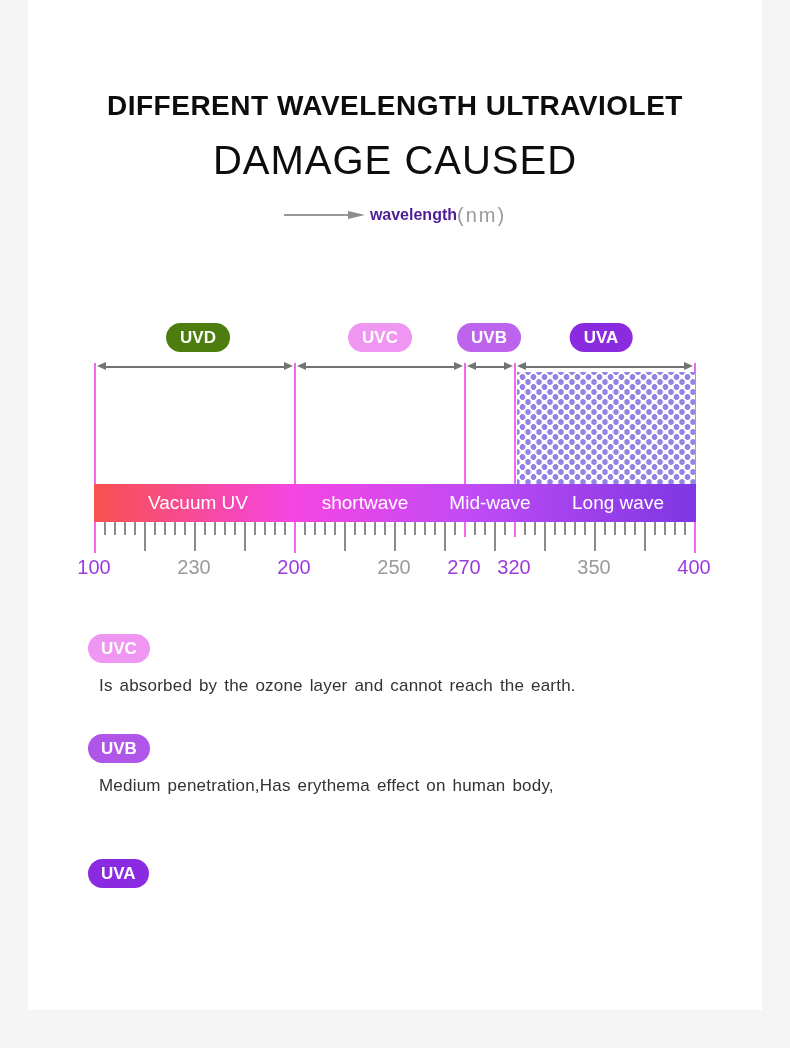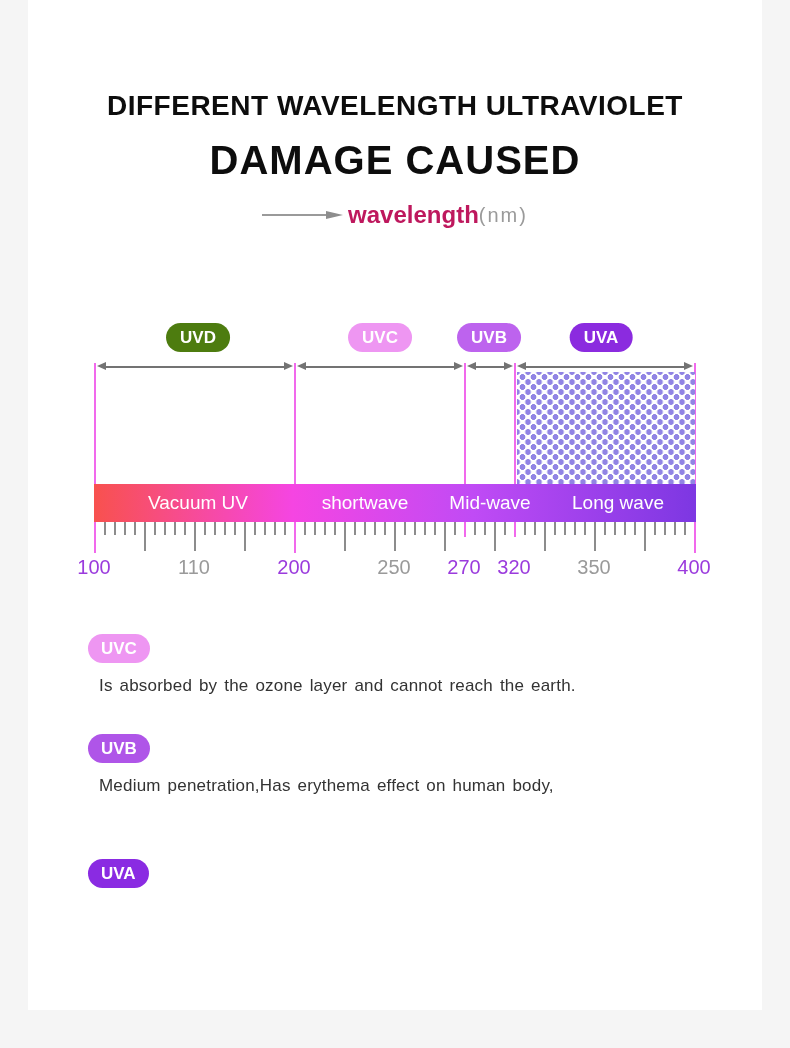--- a/index.html
+++ b/index.html
@@ -10,28 +10,28 @@
     overflow:hidden;
   }
   .card{
     position:absolute;left:28px;top:0;width:734px;height:1010px;
     background:#ffffff;
   }
   
   .t1{position:absolute;top:90px;left:0;right:0;text-align:center;
       font-size:28px;font-weight:bold;color:#0d0d0d;letter-spacing:.5px;}
   .t2{position:absolute;top:138px;left:0;right:0;text-align:center;
-      font-size:40px;font-weight:bold;color:#0d0d0d;letter-spacing:1px;}
+      font-size:40px;font-weight:normal;color:#0d0d0d;letter-spacing:1px;}
   
   .wl-row{position:absolute;top:202px;left:0;right:0;height:26px;
           display:flex;align-items:center;justify-content:center;}
   .wl-line{width:64px;height:2px;background:#9a9a9a;}
   .wl-head{width:0;height:0;border-top:4.5px solid transparent;
            border-bottom:4.5px solid transparent;border-left:17px solid #8d8d8d;}
-  .wl-label{font-size:24px;font-weight:bold;color:#be185d;margin-left:5px;}
+  .wl-label{font-size:16px;font-weight:bold;color:#4c1d95;margin-left:5px;}
   .wl-unit{font-size:20px;color:#9a9a9a;letter-spacing:2px;}
   
   .diagram{position:absolute;left:0;top:310px;width:734px;height:290px;}
   .vline{position:absolute;top:53px;width:2px;background:#f169ec;}
   .vl-a{left:66px;height:190px;}
   .vl-b{left:266px;height:190px;}
   .vl-c{left:436px;height:174px;}
   .vl-d{left:486px;height:174px;}
   .vl-e{left:666px;height:190px;}
   .band-badge{position:absolute;top:13px;transform:translateX(-50%);
@@ -180,21 +180,21 @@
         <div class="tick" style="left: 540px;"></div>
         <div class="tick long" style="left: 550px;"></div>
         <div class="tick" style="left: 560px;"></div>
         <div class="tick" style="left: 570px;"></div>
         <div class="tick" style="left: 580px;"></div>
         <div class="tick" style="left: 590px;"></div>
         <div class="tick long pink" style="left: 600px;"></div>
       </div>
 
     <span class="num" style="left: 66px; color: rgb(155, 59, 221);">100</span>
-    <span class="num" style="left: 166px; color: rgb(154, 154, 154);">110</span>
+    <span class="num" style="left: 166px; color: rgb(154, 154, 154);">230</span>
     <span class="num" style="left: 266px; color: rgb(155, 59, 221);">200</span>
     <span class="num" style="left: 366px; color: rgb(154, 154, 154);">250</span>
     <span class="num" style="left: 436px; color: rgb(155, 59, 221);">270</span>
     <span class="num" style="left: 486px; color: rgb(155, 59, 221);">320</span>
     <span class="num" style="left: 566px; color: rgb(154, 154, 154);">350</span>
     <span class="num" style="left: 666px; color: rgb(155, 59, 221);">400</span>
   </div>
 
   <div class="info sec-uvc">
     <span class="pill" style="background-color: rgb(238, 150, 242);">UVC</span>

